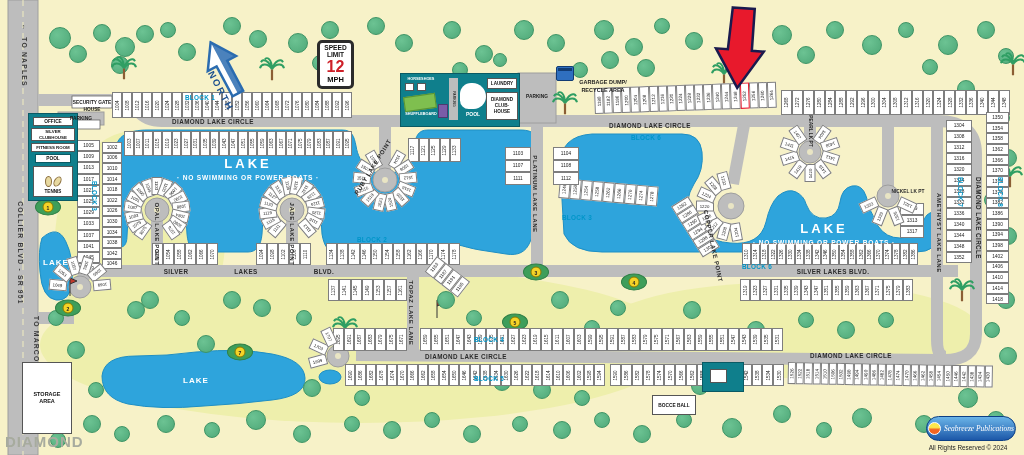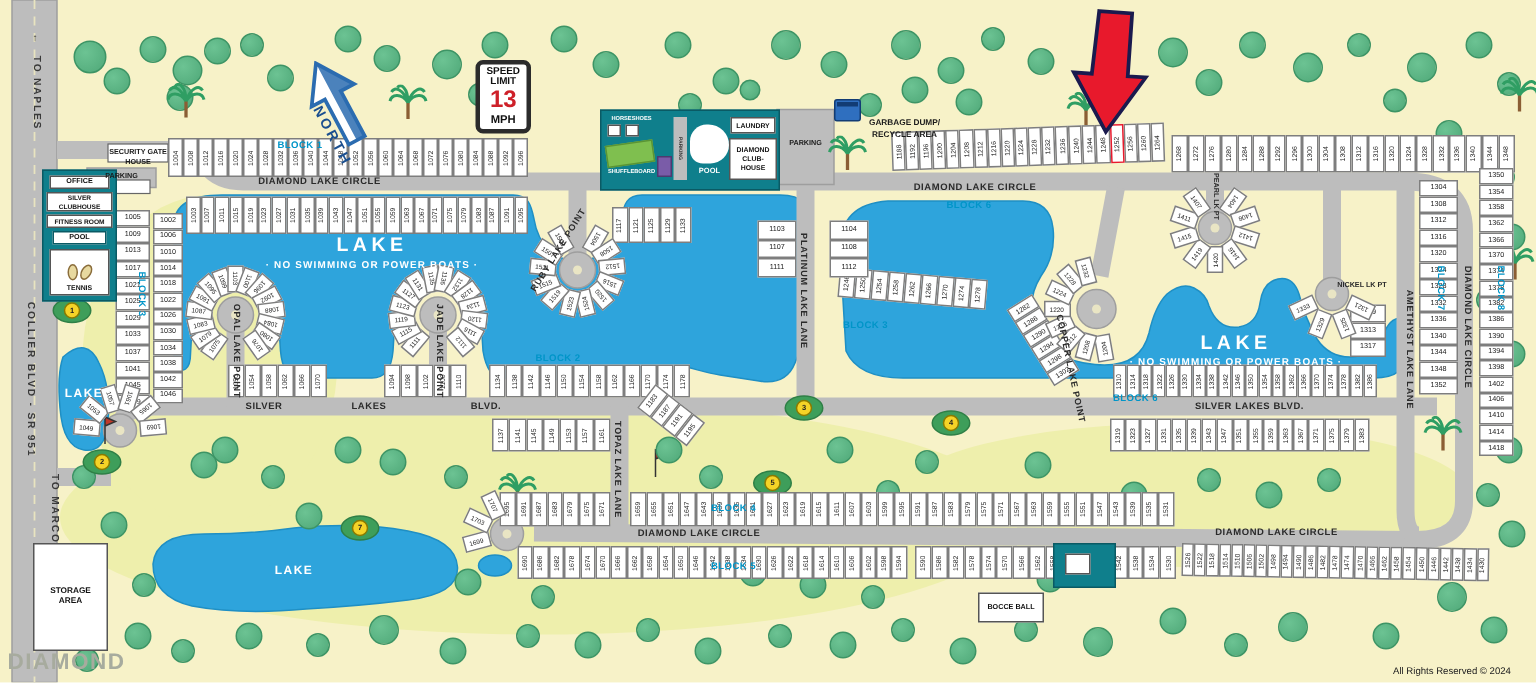--- a/index.html
+++ b/index.html
@@ -1705,31 +1705,35 @@
   <div class="teal" style="left:702px;top:362px;width:40px;height:28px">
     <div class="wbox" style="left:7px;top:6px;width:17px;height:14px"></div>
   </div>
   <div class="wbox" style="left:22px;top:362px;width:50px;height:72px;font-size:5.5px;font-weight:700;line-height:1.3">
     <span style="width:36px">STORAGE AREA</span>
   </div>
 
   <div id="speed">
     <div class="s1">SPEED</div>
     <div class="s1">LIMIT</div>
-    <div class="num">13</div>
+    <div class="num">12</div>
     <div class="unit">MPH</div>
   </div>
 
   <div id="north">
     <svg width="54" height="64" viewBox="0 0 54 64">
       <polygon points="28,2 44,26 34,26 34,60 22,60 22,26 12,26" fill="#fff" stroke="#2B6CB0" stroke-width="2.5"></polygon>
       <polygon points="28,2 44,26 34,26 34,60 28,60" fill="#2B6CB0" opacity="0.85"></polygon>
     </svg>
     <div class="ntxt">NORTH</div>
   </div>
 
   <svg id="arrow-svg" width="80" height="92" viewBox="0 0 80 92">
     <polygon points="30,4 52,4 52,46 64,46 40,84 16,46 28,46" fill="#E8192C" stroke="#1A1A4E" stroke-width="2.5" transform="rotate(4 40 44)"></polygon>
   </svg>
 
   <div id="wm">DIAMOND</div>
+  <div id="logo">
+    <div class="sun"></div>
+    <div class="ptxt">Seabreeze Publications</div>
+  </div>
   <div id="rights">All Rights Reserved © 2024</div>
 </div>
 
 </body></html>

